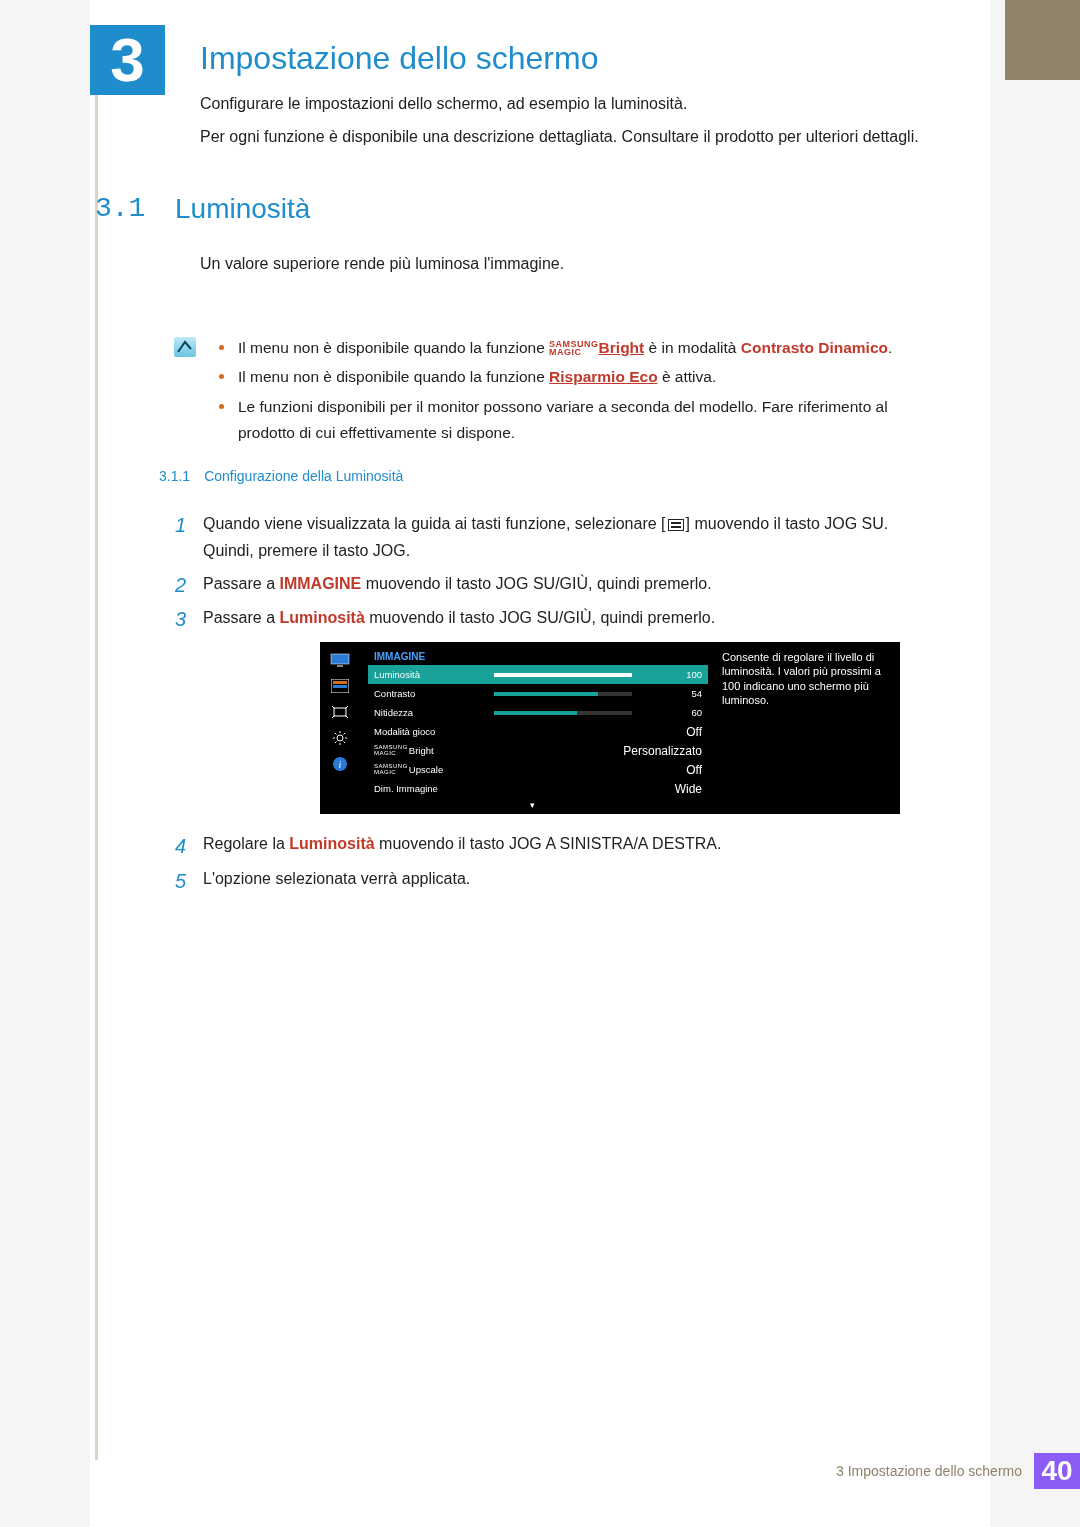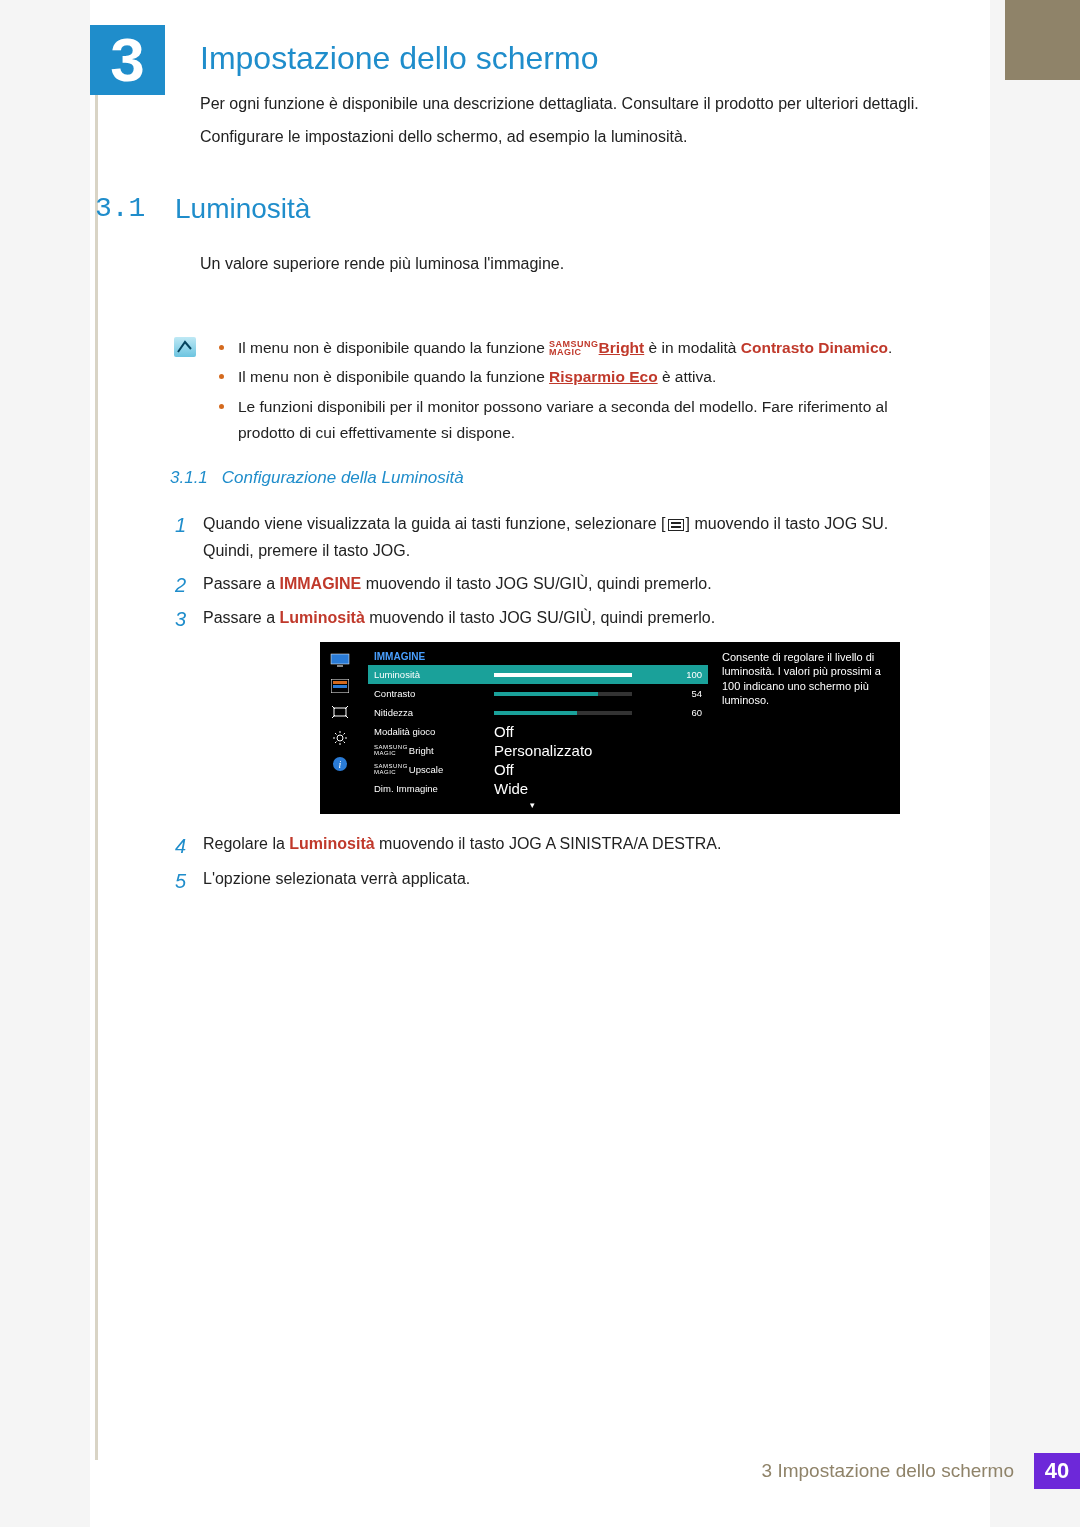--- a/index.html
+++ b/index.html
@@ -117,26 +117,25 @@
     width: 5px; height: 5px;
     background: #d46a1e;
     border-radius: 50%;
   }
   .hl-red-b { color: #c0392b; font-weight: bold; }
   .hl-red-u { color: #c0392b; font-weight: bold; text-decoration: underline; }
   .magic-tag { font-size: 9px; color:#c0392b; font-weight:bold; letter-spacing:0.5px; display:inline-block; line-height:0.9; vertical-align: text-bottom;}
   .magic-tag span { display:block; }
   .subsec {
     position: absolute;
-    left: 170px;
+    left: 159px;
     top: 468px;
-    font-size: 17px;
+    font-size: 14px;
     color: #1f8dcb;
     font-weight: 500;
-    font-style: italic;
   }
   .subsec .num { margin-right: 14px; }
   .steps {
     position: absolute;
     left: 175px;
     top: 510px;
     width: 740px;
     font-size: 16px;
     line-height: 1.7;
   }
@@ -172,21 +171,21 @@
   .osd-side div { width:22px; height:16px; display:flex; align-items:center; justify-content:center;}
   .osd-main { position:absolute; left:48px; top:6px; width:340px; }
   .osd-header { color:#4aa0ff; font-size:10px; font-weight:bold; padding:3px 6px;}
   .osd-row { display:flex; align-items:center; padding:2px 6px; height:19px;}
   .osd-row.sel { background:#1aa19a; }
   .osd-label { flex: 0 0 120px; font-size:9.5px;}
   .osd-bar { flex:1; height:4px; background:#333; margin-right:10px; position:relative;}
   .osd-bar-fill { position:absolute; left:0; top:0; height:100%; background:#1aa19a;}
   .osd-row.sel .osd-bar-fill { background:#fff; }
   .osd-val { width:60px; text-align:right; font-size:9.5px;}
-  .osd-valfull { flex:1; text-align:left; font-size:15px;}
+  .osd-valfull { flex:1; text-align:right; font-size:12px;}
   .osd-tip { position:absolute; right:8px; top:8px; width:170px; font-size:11px; line-height:1.3;}
   .osd-arrow { position:absolute; left:210px; bottom:4px; color:#fff; font-size:9px;}
   .osd-magic { font-size:6px; line-height:0.9; display:inline-block; vertical-align:bottom; margin-right:1px;}
   .osd-magic span{display:block; letter-spacing:0.5px;}
 
   .steps2 {
     position: absolute;
     left: 175px;
     top: 830px;
     width: 740px;
@@ -196,39 +195,39 @@
   .steps2 li { list-style: none; position: relative; padding-left: 28px; margin-bottom: 6px;}
 
   .footer {
     position: absolute;
     bottom: 38px;
     right: 0;
     height: 36px;
     display: flex;
     align-items: center;
   }
-  .footer-text { font-size: 19px; color: #8f8369; margin-right: 20px;}
+  .footer-text { font-size: 14px; color: #8f8369; margin-right: 12px;}
   .footer-box {
-    width: 46px; height: 36px; background: #6d28d9; color:#fff;
-    font-size: 22px; font-weight: bold; display:flex; align-items:center; justify-content:center;
+    width: 46px; height: 36px; background: #8b5cf6; color:#fff;
+    font-size: 28px; font-weight: bold; display:flex; align-items:center; justify-content:center;
   }
 </style>
 </head>
 <body>
 
 <div class="page"></div>
 <div class="left-rule"></div>
 <div class="top-right-bar"></div>
 
 <div class="chapter-box">3</div>
 <div class="chapter-title">Impostazione dello schermo</div>
 
 <div class="intro">
+  <p>Configurare le impostazioni dello schermo, ad esempio la luminosità.</p>
   <p>Per ogni funzione è disponibile una descrizione dettagliata. Consultare il prodotto per ulteriori dettagli.</p>
-  <p>Configurare le impostazioni dello schermo, ad esempio la luminosità.</p>
 </div>
 
 <div class="sec-num">3.1</div>
 <div class="sec-title">Luminosità</div>
 
 <div class="body-block">
   <p>Un valore superiore rende più luminosa l'immagine.</p>
 </div>
 
 <div class="note-icon">

